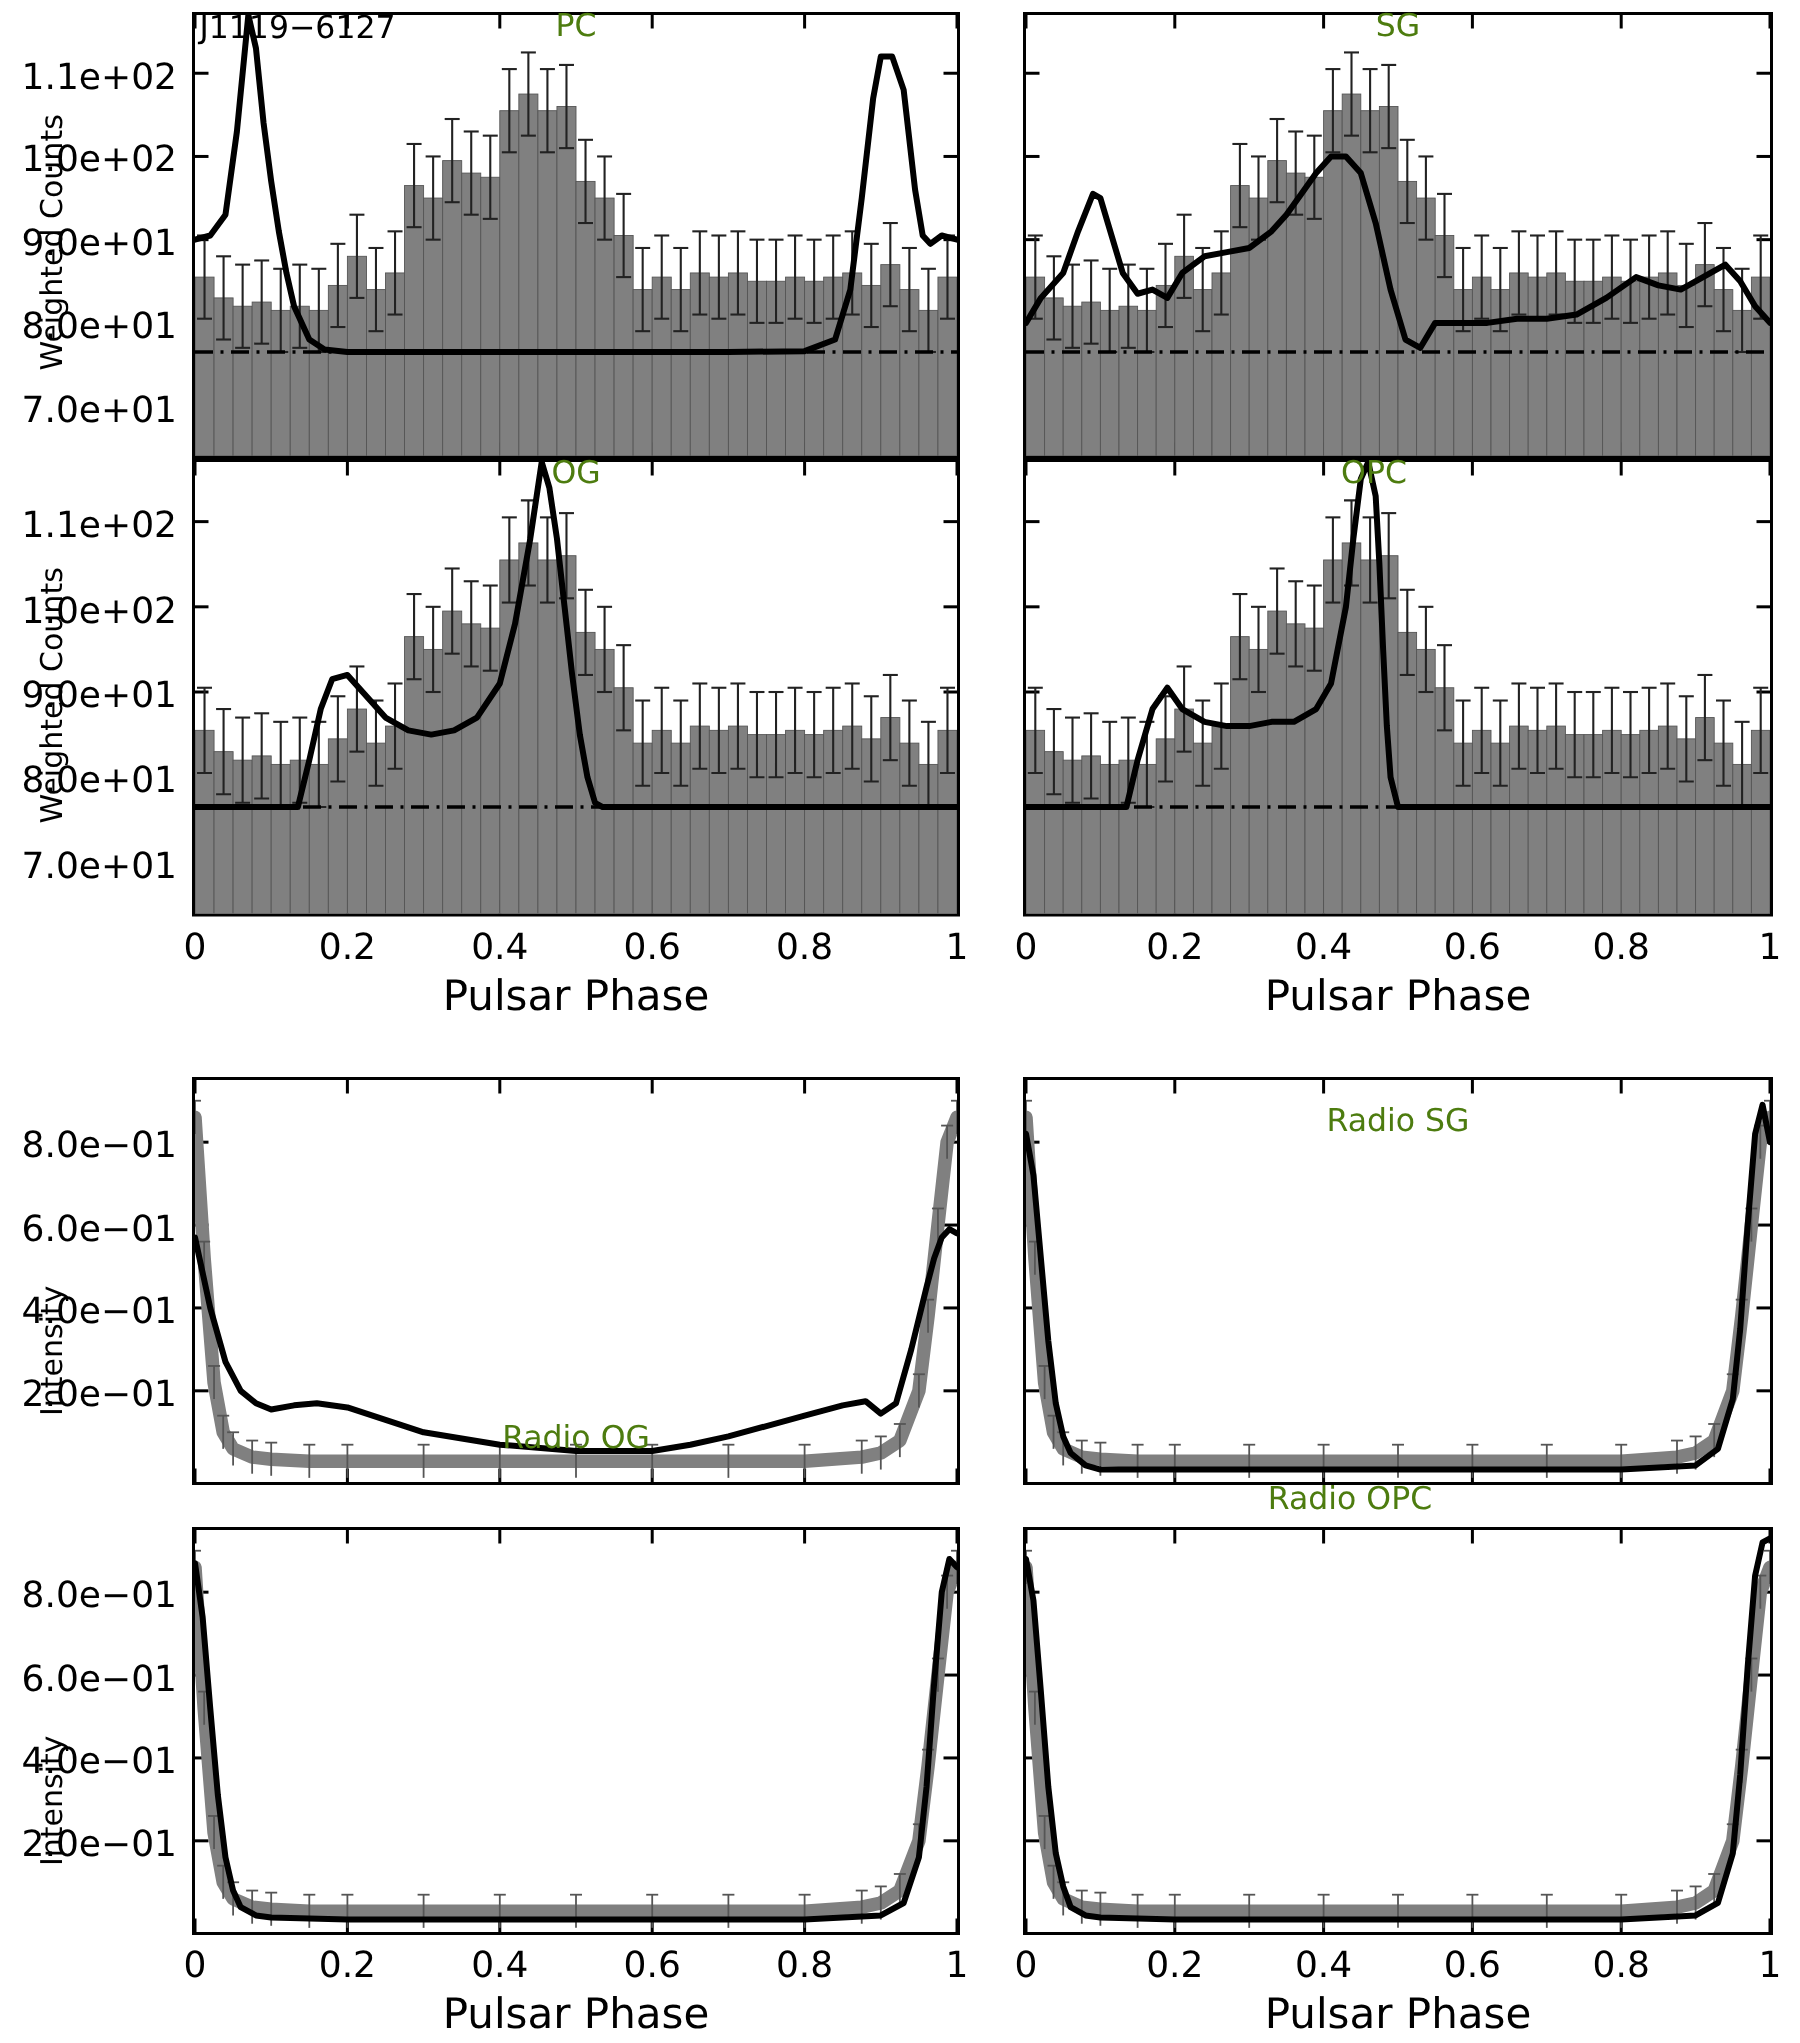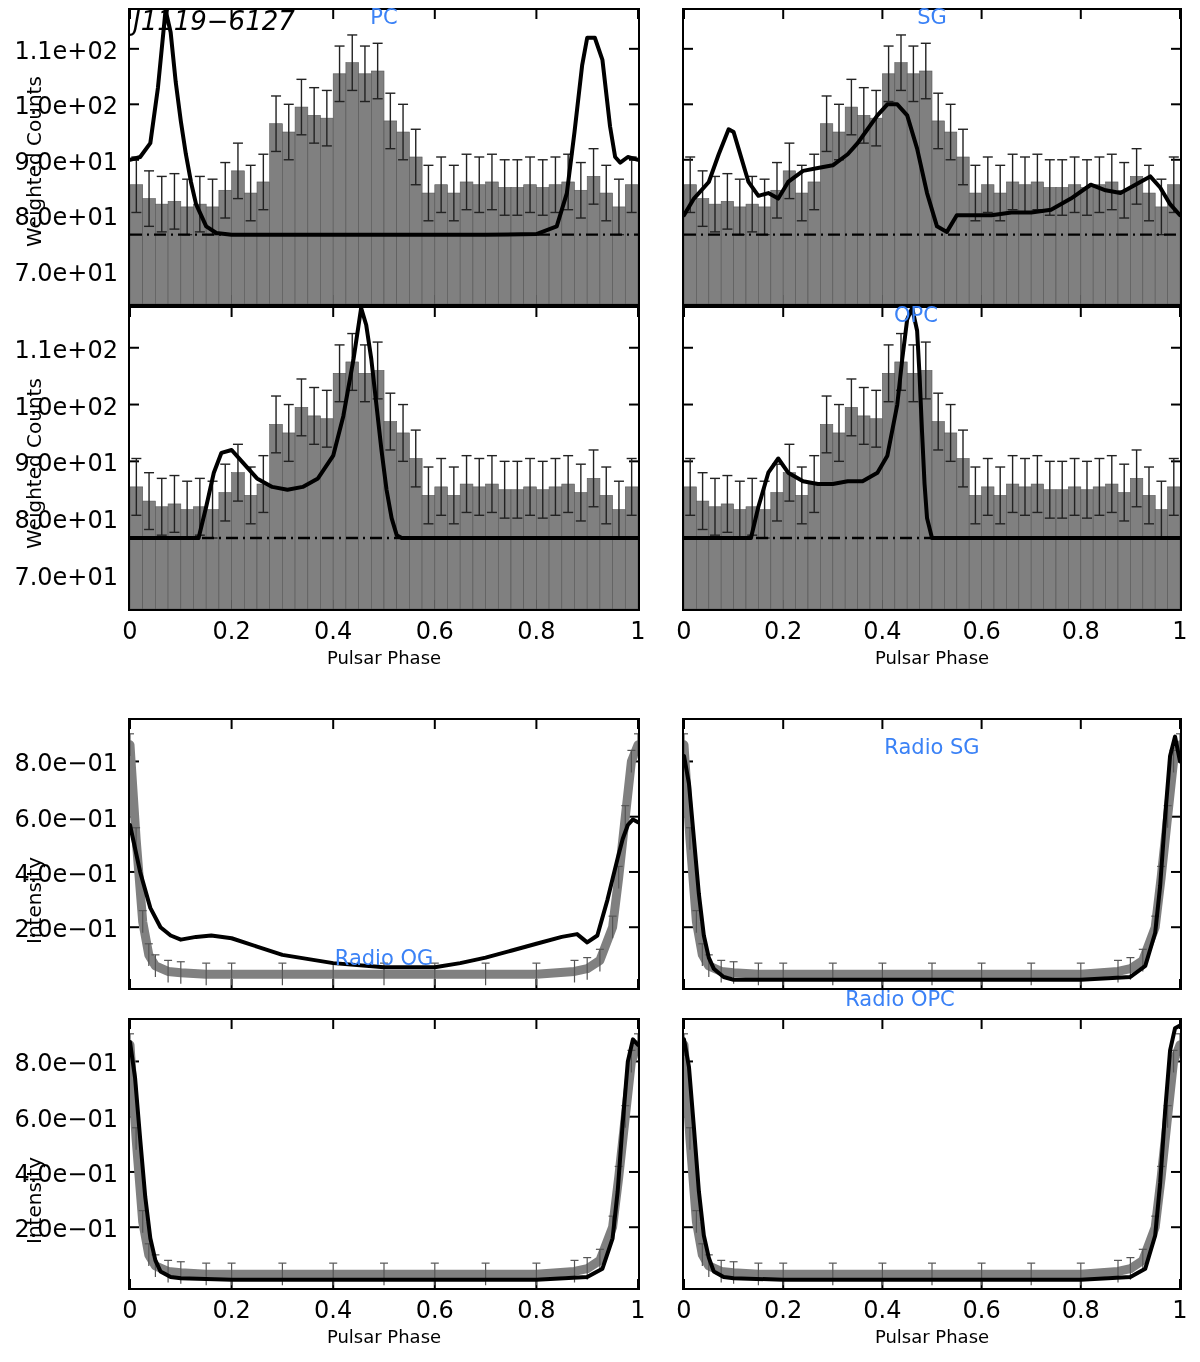--- a/index.html
+++ b/index.html
@@ -1,23 +1,23 @@
 <!DOCTYPE html>
 <html><head>
 <meta charset="utf-8">
 <style>
   html,body{margin:0;padding:0;background:#ffffff;}
   body{width:1200px;height:1362px;font-family:"DejaVu Sans",sans-serif;color:#000;}
   #root{position:relative;width:1200px;height:1362px;}
   .plotbox{position:absolute;border:2px solid #000;background:#fff;box-sizing:border-box;}
-  .title{position:absolute;text-align:center;font-size:21px;color:#3b82f6;white-space:nowrap;}
-  .axlabel{position:absolute;font-size:18px;white-space:nowrap;}
+  .title{position:absolute;text-align:center;font-size:21px;color:#4d7c0f;white-space:nowrap;}
+  .axlabel{position:absolute;font-size:28px;white-space:nowrap;}
   .ylabel{position:absolute;font-size:20px;white-space:nowrap;transform-origin:0 0;transform:rotate(-90deg);}
   .ticklabel{position:absolute;font-size:24px;white-space:nowrap;}
-  .corner{position:absolute;font-size:26px;white-space:nowrap;font-style:italic;}
+  .corner{position:absolute;font-size:21px;white-space:nowrap;}
   svg{display:block;}
 </style>
 </head>
 <body>
 
 <div id="root">
     <div class="plotbox" style="left: 128px; top: 8px; width: 512px; height: 298px;">
       <svg width="508" height="294" viewBox="0 0 508 294">
         <line x1="0" y1="0" x2="0" y2="9" stroke="#000" stroke-width="2"></line>
         <line x1="0" y1="294" x2="0" y2="285" stroke="#000" stroke-width="2"></line>
@@ -582,20 +582,21 @@
         <line x1="483.95" y1="173.21698113207546" x2="493.95" y2="173.21698113207546" stroke="#222" stroke-width="1.4"></line>
         <line x1="483.95" y1="230.00943396226415" x2="493.95" y2="230.00943396226415" stroke="#222" stroke-width="1.4"></line>
         <rect x="495.3" y="178.89622641509433" width="12.7" height="122.10377358490567" fill="#808080" stroke="#555" stroke-width="0.6"></rect>
         <line x1="501.65000000000003" y1="207.29245283018867" x2="501.65000000000003" y2="150.5" stroke="#222" stroke-width="1.4"></line>
         <line x1="496.65000000000003" y1="150.5" x2="506.65000000000003" y2="150.5" stroke="#222" stroke-width="1.4"></line>
         <line x1="496.65000000000003" y1="207.29245283018867" x2="506.65000000000003" y2="207.29245283018867" stroke="#222" stroke-width="1.4"></line>
         <path d="M0.00 230.01 L25.40 230.01 L50.80 230.01 L68.58 230.01 L76.20 198.77 L83.82 164.70 L91.44 144.82 L101.60 141.98 L111.76 153.34 L127.00 170.38 L142.24 178.90 L157.48 181.74 L172.72 178.90 L187.96 170.38 L203.20 147.66 L213.36 107.91 L223.52 51.11 L231.14 0.00 L236.22 17.04 L241.30 51.11 L246.38 96.55 L251.46 141.98 L256.54 181.74 L261.62 210.13 L266.70 227.17 L271.78 230.01 L279.40 230.01 L304.80 230.01 L355.60 230.01 L406.40 230.01 L457.20 230.01 L508.00 230.01 " fill="none" stroke="#000000" stroke-width="4" stroke-linejoin="round" stroke-linecap="round"></path>
         <line x1="0" y1="230.00943396226415" x2="508" y2="230.00943396226415" stroke="#000" stroke-width="2.4" stroke-dasharray="12 5 2 5"></line>
       </svg>
     </div>
+    <div class="title" style="left: 128px; width: 512px; top: 303px;">OG</div>
     <div class="ticklabel" style="left: 0px; width: 118px; text-align: right; top: 562.925px;">7.0e+01</div>
     <div class="ticklabel" style="left: 0px; width: 118px; text-align: right; top: 506.132px;">8.0e+01</div>
     <div class="ticklabel" style="left: 0px; width: 118px; text-align: right; top: 449.34px;">9.0e+01</div>
     <div class="ticklabel" style="left: 0px; width: 118px; text-align: right; top: 392.547px;">1.0e+02</div>
     <div class="ticklabel" style="left: 0px; width: 118px; text-align: right; top: 335.755px;">1.1e+02</div>
     <div class="ticklabel" style="left: 100px; width: 60px; text-align: center; top: 617px;">0</div>
     <div class="ticklabel" style="left: 201.6px; width: 60px; text-align: center; top: 617px;">0.2</div>
     <div class="ticklabel" style="left: 303.2px; width: 60px; text-align: center; top: 617px;">0.4</div>
     <div class="ticklabel" style="left: 404.8px; width: 60px; text-align: center; top: 617px;">0.6</div>
     <div class="ticklabel" style="left: 506.4px; width: 60px; text-align: center; top: 617px;">0.8</div>

